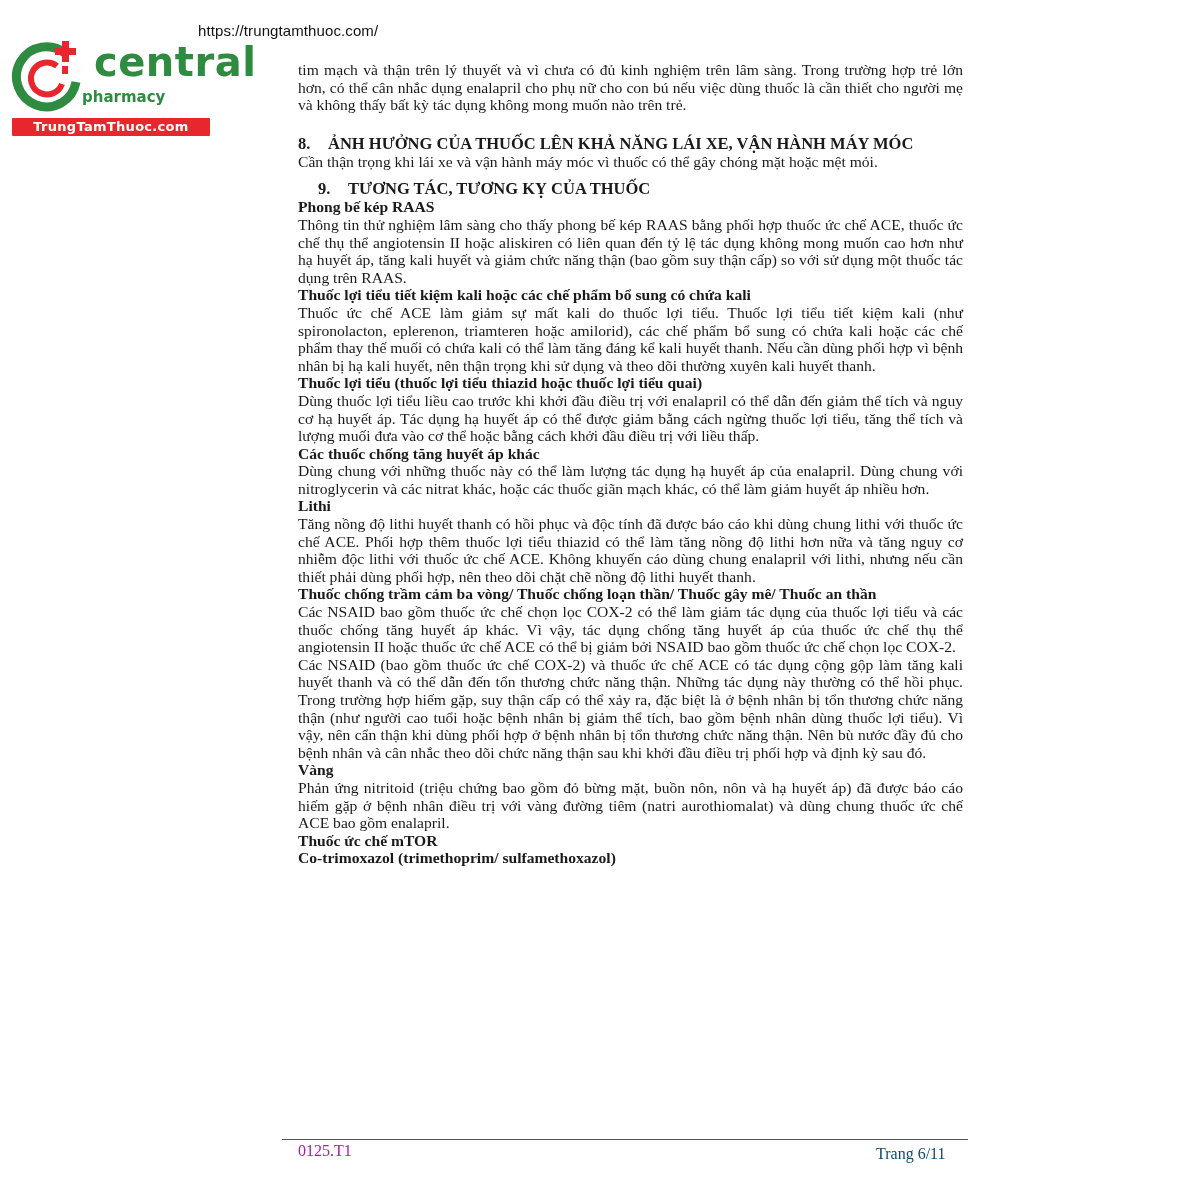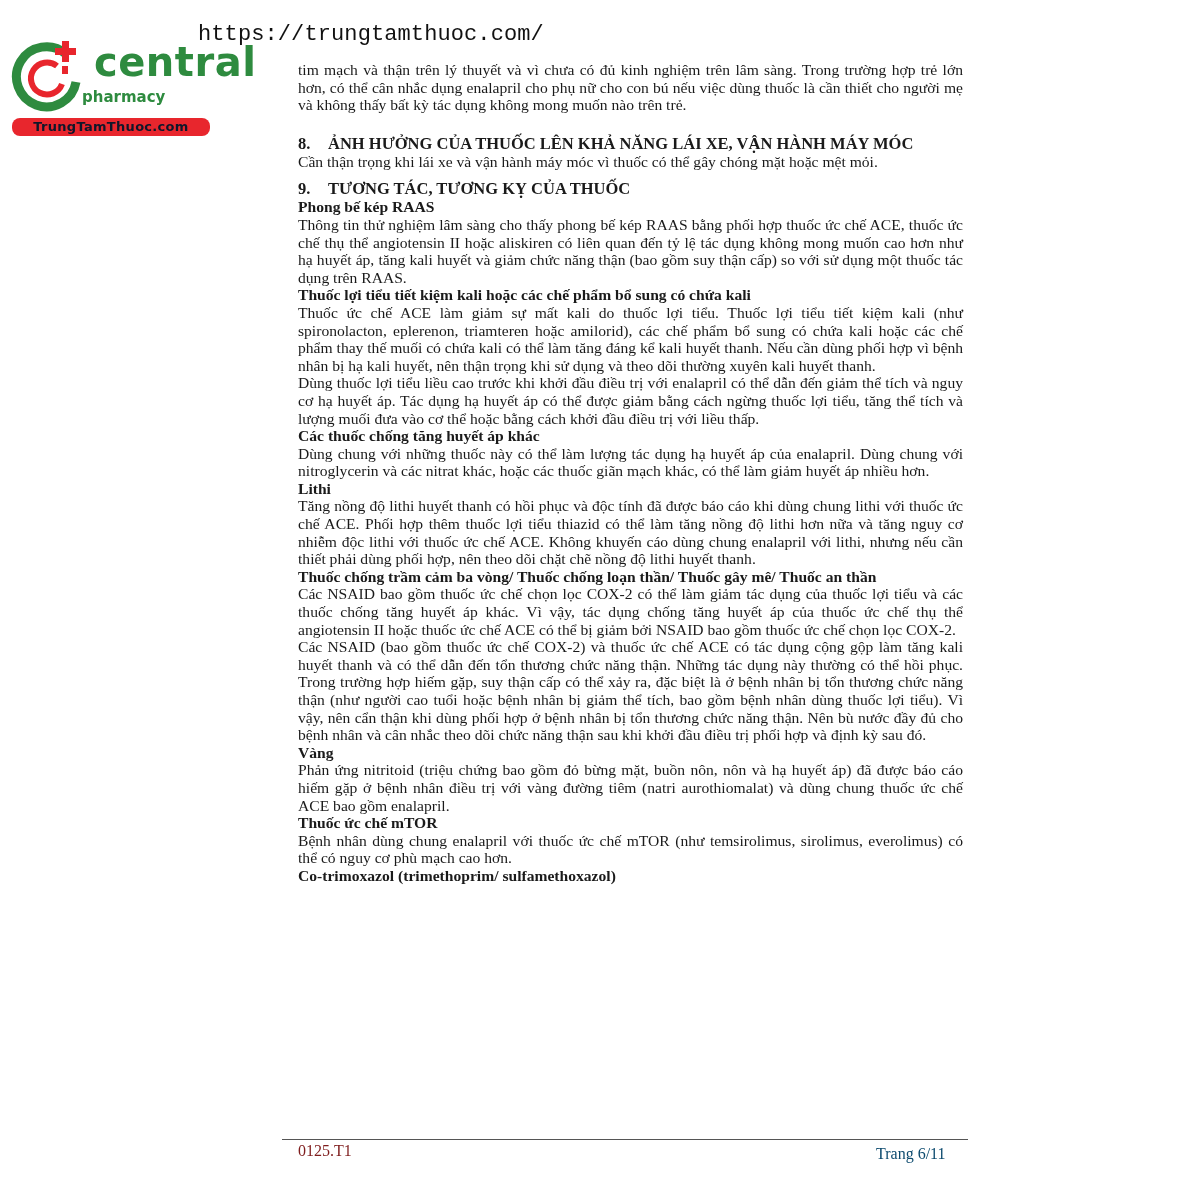--- a/index.html
+++ b/index.html
@@ -1,34 +1,34 @@
 <!DOCTYPE html>
 <html><head>
   <meta charset="utf-8">
   <style>
     html, body { margin: 0; padding: 0; background: #ffffff; }
     body { width: 1200px; height: 1200px; position: relative; overflow: hidden; font-family: "Liberation Serif", serif; color: #1a1a1a; }
 
-    .site-url { position: absolute; left: 198px; top: 22px; font-family: Liberation Mono, monospace; font-size: 22px; color: #111; letter-spacing: 0.1px; }
+    .site-url { position: absolute; left: 198px; top: 22px; font-family: Liberation Sans, sans-serif; font-size: 15px; color: #111; letter-spacing: 0.1px; }
 
     .logo { position: absolute; left: 10px; top: 36px; width: 205px; height: 100px; }
     .logo-mark { position: absolute; left: 0; top: 0; width: 80px; height: 80px; }
     .logo-word { position: absolute; left: 84px; top: 6px; font-family: "DejaVu Sans", sans-serif; font-weight: bold; font-size: 40px; color: #2e8b3f; letter-spacing: 0.5px; line-height: 1; }
     .logo-sub { position: absolute; left: 72px; top: 54px; font-family: "DejaVu Sans", sans-serif; font-weight: bold; font-size: 15px; color: #2e8b3f; line-height: 1; }
-    .logo-pill { position: absolute; left: 2px; top: 82px; width: 198px; height: 18px; border-radius: 8px; background: #e8262d; color: #0f172a; font-family: "DejaVu Sans", sans-serif; font-weight: bold; font-size: 13px; text-align: center; line-height: 18px; letter-spacing: 0.3px; }
+    .logo-pill { position: absolute; left: 2px; top: 82px; width: 198px; height: 18px; border-radius: 1px; background: #e8262d; color: #ffffff; font-family: "DejaVu Sans", sans-serif; font-weight: bold; font-size: 13px; text-align: center; line-height: 18px; letter-spacing: 0.3px; }
 
     .page { position: absolute; left: 298px; top: 61px; width: 665px; font-size: 15.6px; line-height: 17.6px; }
     .page p { margin: 0; text-align: justify; }
     .page .h2 { font-weight: bold; font-size: 16.5px; margin-top: 20px; line-height: 19px; }
     .page .h2 .num { display: inline-block; width: 30px; }
     .page .h3 { font-weight: bold; }
     .page .para { margin-bottom: 0; }
 
     .footer-rule { position: absolute; left: 282px; top: 1139px; width: 686px; height: 1px; background: #555; }
-    .footer-left { position: absolute; left: 298px; top: 1142px; font-size: 16px; color: #7f1d1d; }
+    .footer-left { position: absolute; left: 298px; top: 1142px; font-size: 16px; color: #a21caf; }
     .footer-right { position: absolute; left: 876px; top: 1145px; font-size: 16px; color: #0c4a6e; }
   </style>
 </head>
 <body>
 
 <div class="site-url">https://trungtamthuoc.com/</div>
 
 <div class="logo">
   <svg class="logo-mark" viewBox="0 0 80 80" width="80" height="80">
     <path d="M56 18 A30 30 0 1 0 66 46" fill="none" stroke="#2e8b3f" stroke-width="9" stroke-linecap="butt"></path>
@@ -43,47 +43,47 @@
 </div>
 
 <div class="page">
   <p class="para">tim mạch và thận trên lý thuyết và vì chưa có đủ kinh nghiệm trên lâm sàng. Trong trường hợp trẻ lớn hơn, có thể cân nhắc dụng enalapril cho phụ nữ cho con bú nếu việc dùng thuốc là cần thiết cho người mẹ và không thấy bất kỳ tác dụng không mong muốn nào trên trẻ.</p>
 
   <div class="h2">
     <span class="num">8.</span><span>ẢNH HƯỞNG CỦA THUỐC LÊN KHẢ NĂNG LÁI XE, VẬN HÀNH MÁY MÓC</span>
   </div>
   <p class="para">Cần thận trọng khi lái xe và vận hành máy móc vì thuốc có thể gây chóng mặt hoặc mệt mỏi.</p>
 
-  <div class="h2" style="margin-top:9px;">
+  <div class="h2" style="margin-top:9px;margin-left:20px;">
     <span class="num">9.</span><span>TƯƠNG TÁC, TƯƠNG KỴ CỦA THUỐC</span>
   </div>
 
   <div class="h3">Phong bế kép RAAS</div>
   <p class="para">Thông tin thử nghiệm lâm sàng cho thấy phong bế kép RAAS bằng phối hợp thuốc ức chế ACE, thuốc ức chế thụ thể angiotensin II hoặc aliskiren có liên quan đến tỷ lệ tác dụng không mong muốn cao hơn như hạ huyết áp, tăng kali huyết và giảm chức năng thận (bao gồm suy thận cấp) so với sử dụng một thuốc tác dụng trên RAAS.</p>
 
   <div class="h3">Thuốc lợi tiểu tiết kiệm kali hoặc các chế phẩm bổ sung có chứa kali</div>
   <p class="para">Thuốc ức chế ACE làm giảm sự mất kali do thuốc lợi tiểu. Thuốc lợi tiểu tiết kiệm kali (như spironolacton, eplerenon, triamteren hoặc amilorid), các chế phẩm bổ sung có chứa kali hoặc các chế phẩm thay thế muối có chứa kali có thể làm tăng đáng kể kali huyết thanh. Nếu cần dùng phối hợp vì bệnh nhân bị hạ kali huyết, nên thận trọng khi sử dụng và theo dõi thường xuyên kali huyết thanh.</p>
 
+  <div class="h3">Thuốc lợi tiểu (thuốc lợi tiểu thiazid hoặc thuốc lợi tiểu quai)</div>
   <p class="para">Dùng thuốc lợi tiểu liều cao trước khi khởi đầu điều trị với enalapril có thể dẫn đến giảm thể tích và nguy cơ hạ huyết áp. Tác dụng hạ huyết áp có thể được giảm bằng cách ngừng thuốc lợi tiểu, tăng thể tích và lượng muối đưa vào cơ thể hoặc bằng cách khởi đầu điều trị với liều thấp.</p>
 
   <div class="h3">Các thuốc chống tăng huyết áp khác</div>
   <p class="para">Dùng chung với những thuốc này có thể làm lượng tác dụng hạ huyết áp của enalapril. Dùng chung với nitroglycerin và các nitrat khác, hoặc các thuốc giãn mạch khác, có thể làm giảm huyết áp nhiều hơn.</p>
 
   <div class="h3">Lithi</div>
   <p class="para">Tăng nồng độ lithi huyết thanh có hồi phục và độc tính đã được báo cáo khi dùng chung lithi với thuốc ức chế ACE. Phối hợp thêm thuốc lợi tiểu thiazid có thể làm tăng nồng độ lithi hơn nữa và tăng nguy cơ nhiễm độc lithi với thuốc ức chế ACE. Không khuyến cáo dùng chung enalapril với lithi, nhưng nếu cần thiết phải dùng phối hợp, nên theo dõi chặt chẽ nồng độ lithi huyết thanh.</p>
 
   <div class="h3">Thuốc chống trầm cảm ba vòng/ Thuốc chống loạn thần/ Thuốc gây mê/ Thuốc an thần</div>
 
   <p class="para">Các NSAID bao gồm thuốc ức chế chọn lọc COX-2 có thể làm giảm tác dụng của thuốc lợi tiểu và các thuốc chống tăng huyết áp khác. Vì vậy, tác dụng chống tăng huyết áp của thuốc ức chế thụ thể angiotensin II hoặc thuốc ức chế ACE có thể bị giảm bởi NSAID bao gồm thuốc ức chế chọn lọc COX-2.</p>
   <p class="para">Các NSAID (bao gồm thuốc ức chế COX-2) và thuốc ức chế ACE có tác dụng cộng gộp làm tăng kali huyết thanh và có thể dẫn đến tổn thương chức năng thận. Những tác dụng này thường có thể hồi phục. Trong trường hợp hiếm gặp, suy thận cấp có thể xảy ra, đặc biệt là ở bệnh nhân bị tổn thương chức năng thận (như người cao tuổi hoặc bệnh nhân bị giảm thể tích, bao gồm bệnh nhân dùng thuốc lợi tiểu). Vì vậy, nên cẩn thận khi dùng phối hợp ở bệnh nhân bị tổn thương chức năng thận. Nên bù nước đầy đủ cho bệnh nhân và cân nhắc theo dõi chức năng thận sau khi khởi đầu điều trị phối hợp và định kỳ sau đó.</p>
 
   <div class="h3">Vàng</div>
   <p class="para">Phản ứng nitritoid (triệu chứng bao gồm đỏ bừng mặt, buồn nôn, nôn và hạ huyết áp) đã được báo cáo hiếm gặp ở bệnh nhân điều trị với vàng đường tiêm (natri aurothiomalat) và dùng chung thuốc ức chế ACE bao gồm enalapril.</p>
 
   <div class="h3">Thuốc ức chế mTOR</div>
-  <p class="para">Bệnh nhân dùng chung enalapril với thuốc ức chế mTOR (như temsirolimus, sirolimus, everolimus) có thể có nguy cơ phù mạch cao hơn.</p>
 
   <div class="h3">Co-trimoxazol (trimethoprim/ sulfamethoxazol)</div>
 </div>
 
 <div class="footer-rule"></div>
 <div class="footer-left">0125.T1</div>
 <div class="footer-right">Trang 6/11</div>
 
 </body></html>

